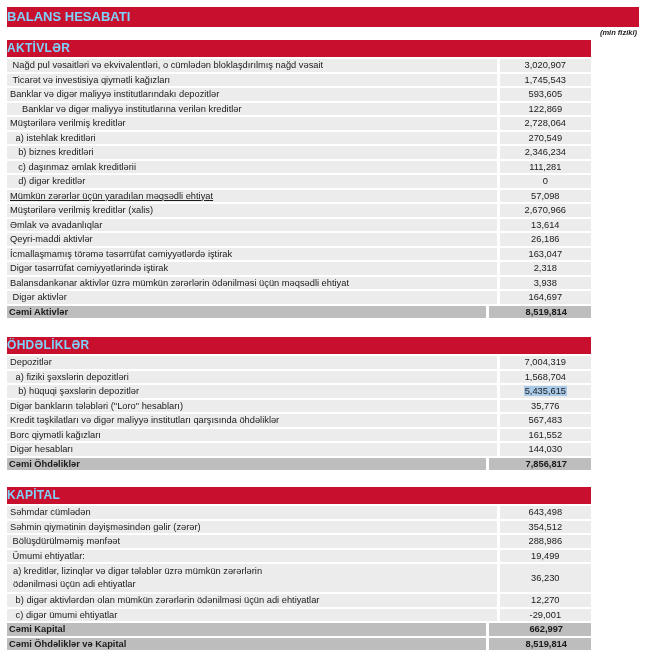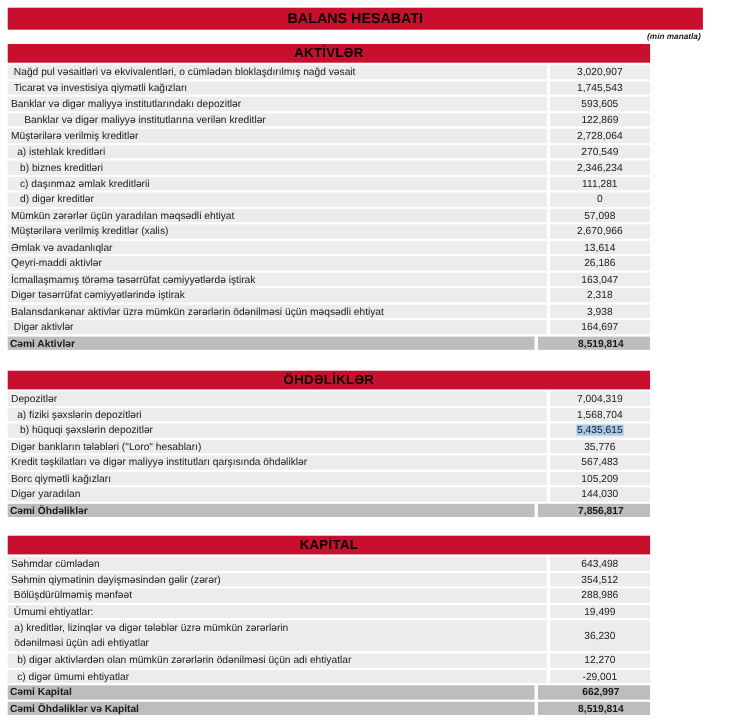--- a/index.html
+++ b/index.html
@@ -1,19 +1,19 @@
 <!DOCTYPE html>
 <html><head>
 <meta charset="utf-8">
 <style>
   html, body { margin: 0; padding: 0; background: #ffffff; }
   body { width: 669px; height: 658px; position: relative; overflow: hidden;
          font-family: "Liberation Sans", "DejaVu Sans", sans-serif; color: #1a1a1a; }
   .wrap { position: absolute; left: 7px; top: 7px; width: 632px; }
-  .banner { background: #c8102e; color: #000000; text-align: center; font-weight: bold;
+  .banner { background: #c8102e; color: #7dd3fc; text-align: left; font-weight: bold;
             font-family: "Liberation Sans", sans-serif; }
   .banner.main { height: 20px; line-height: 20px; font-size: 13px; }
   .banner.sec { height: 17px; line-height: 17px; font-size: 12px; letter-spacing: 0.3px; }
   .unit { height: 12px; line-height: 12px; text-align: right; font-size: 7.5px;
           font-style: italic; font-weight: bold; color: #222; padding-right: 2px; margin-bottom: 1px; }
   .table { width: 584px; }
   .row { display: flex; margin-top: 2px; }
   .row .lbl { width: 530px; background: #ececec; font-size: 9.3px; padding-left: 3px;
               box-sizing: border-box; height: 12.5px; line-height: 12.5px; white-space: nowrap; overflow: hidden; }
   .row .val { width: 99px; margin-left: 3px; background: #ececec; font-size: 9.3px; text-align: center;
@@ -26,21 +26,21 @@
   .row.total .lbl { padding-left: 2px; }
   .sel { background: #a9c9e8; padding: 0 1px; }
   .gap { height: 19px; }
   .gap2 { height: 17px; }
 </style>
 </head>
 <body>
 
 <div class="wrap">
   <div class="banner main">BALANS HESABATI</div>
-  <div class="unit">(min manatla)</div>
+  <div class="unit">(min fiziki)</div>
 
   <div id="sections">
       <div class="table">
         <div class="banner sec">AKTİVLƏR</div>
         <div class="row">
           <div class="lbl" style="white-space: pre;"> Nağd pul vəsaitləri və ekvivalentləri, o cümlədən bloklaşdırılmış nağd vəsait</div>
           <div class="val">3,020,907</div>
         </div>
         <div class="row">
           <div class="lbl" style="white-space: pre;"> Ticarət və investisiya qiymətli kağızları</div>
@@ -68,21 +68,21 @@
         </div>
         <div class="row indent">
           <div class="lbl" style="white-space: pre;">  c) daşınmaz əmlak kreditlərii</div>
           <div class="val">111,281</div>
         </div>
         <div class="row indent">
           <div class="lbl" style="white-space: pre;">  d) digər kreditlər</div>
           <div class="val">0</div>
         </div>
         <div class="row">
-          <div class="lbl" style="white-space: pre;">Mümkün zərərlər üçün yaradılan məqsədli ehtiyat</div>
+          <div class="lbl" style="white-space: pre; text-decoration: underline;">Mümkün zərərlər üçün yaradılan məqsədli ehtiyat</div>
           <div class="val">57,098</div>
         </div>
         <div class="row">
           <div class="lbl" style="white-space: pre;">Müştərilərə verilmiş kreditlər (xalis)</div>
           <div class="val">2,670,966</div>
         </div>
         <div class="row">
           <div class="lbl" style="white-space: pre;">Əmlak və avadanlıqlar</div>
           <div class="val">13,614</div>
         </div>
@@ -129,24 +129,24 @@
         <div class="row">
           <div class="lbl" style="white-space: pre;">Digər bankların tələbləri ("Loro" hesabları)</div>
           <div class="val">35,776</div>
         </div>
         <div class="row">
           <div class="lbl" style="white-space: pre;">Kredit təşkilatları və digər maliyyə institutları qarşısında öhdəliklər</div>
           <div class="val">567,483</div>
         </div>
         <div class="row">
           <div class="lbl" style="white-space: pre;">Borc qiymətli kağızları</div>
-          <div class="val">105,209</div>
+          <div class="val">161,552</div>
         </div>
         <div class="row">
-          <div class="lbl" style="white-space: pre;">Digər yaradılan</div>
+          <div class="lbl" style="white-space: pre;">Digər hesabları</div>
           <div class="val">144,030</div>
         </div>
         <div class="row total">
           <div class="lbl" style="white-space: pre;">Cəmi Öhdəliklər</div>
           <div class="val">7,856,817</div>
         </div>
       </div>
       <div class="gap2"></div>
       <div class="table">
         <div class="banner sec">KAPİTAL</div>

